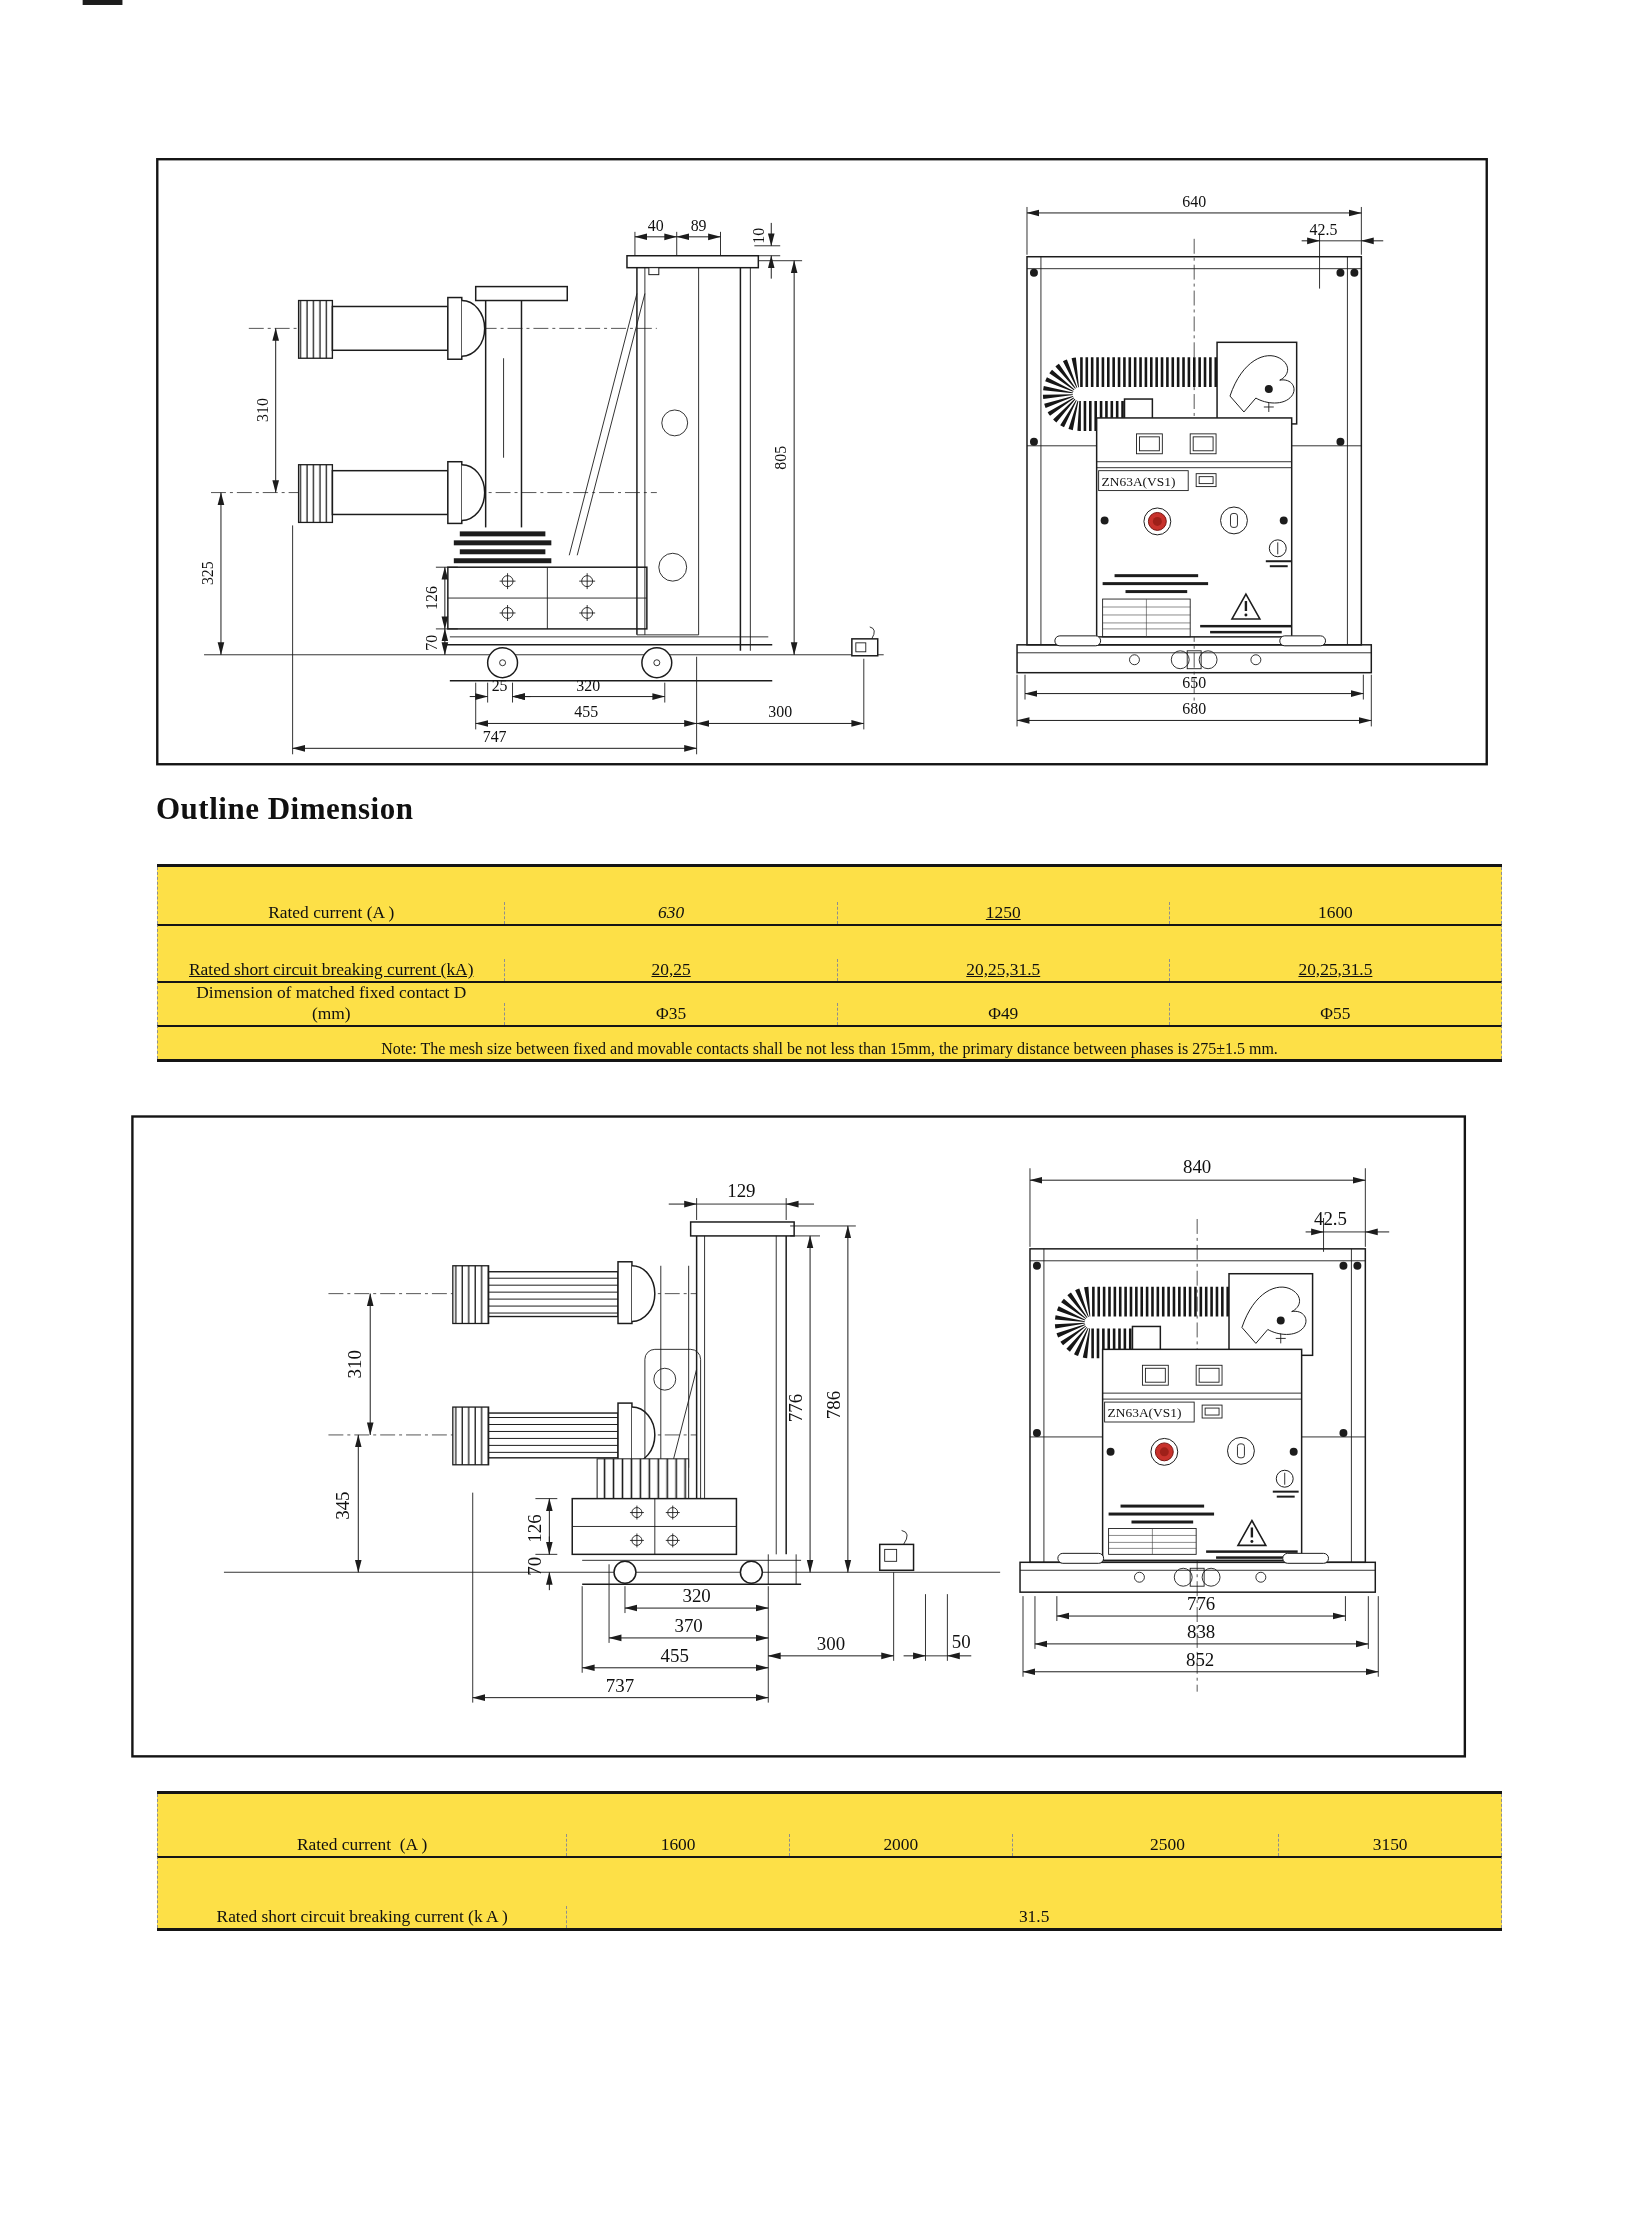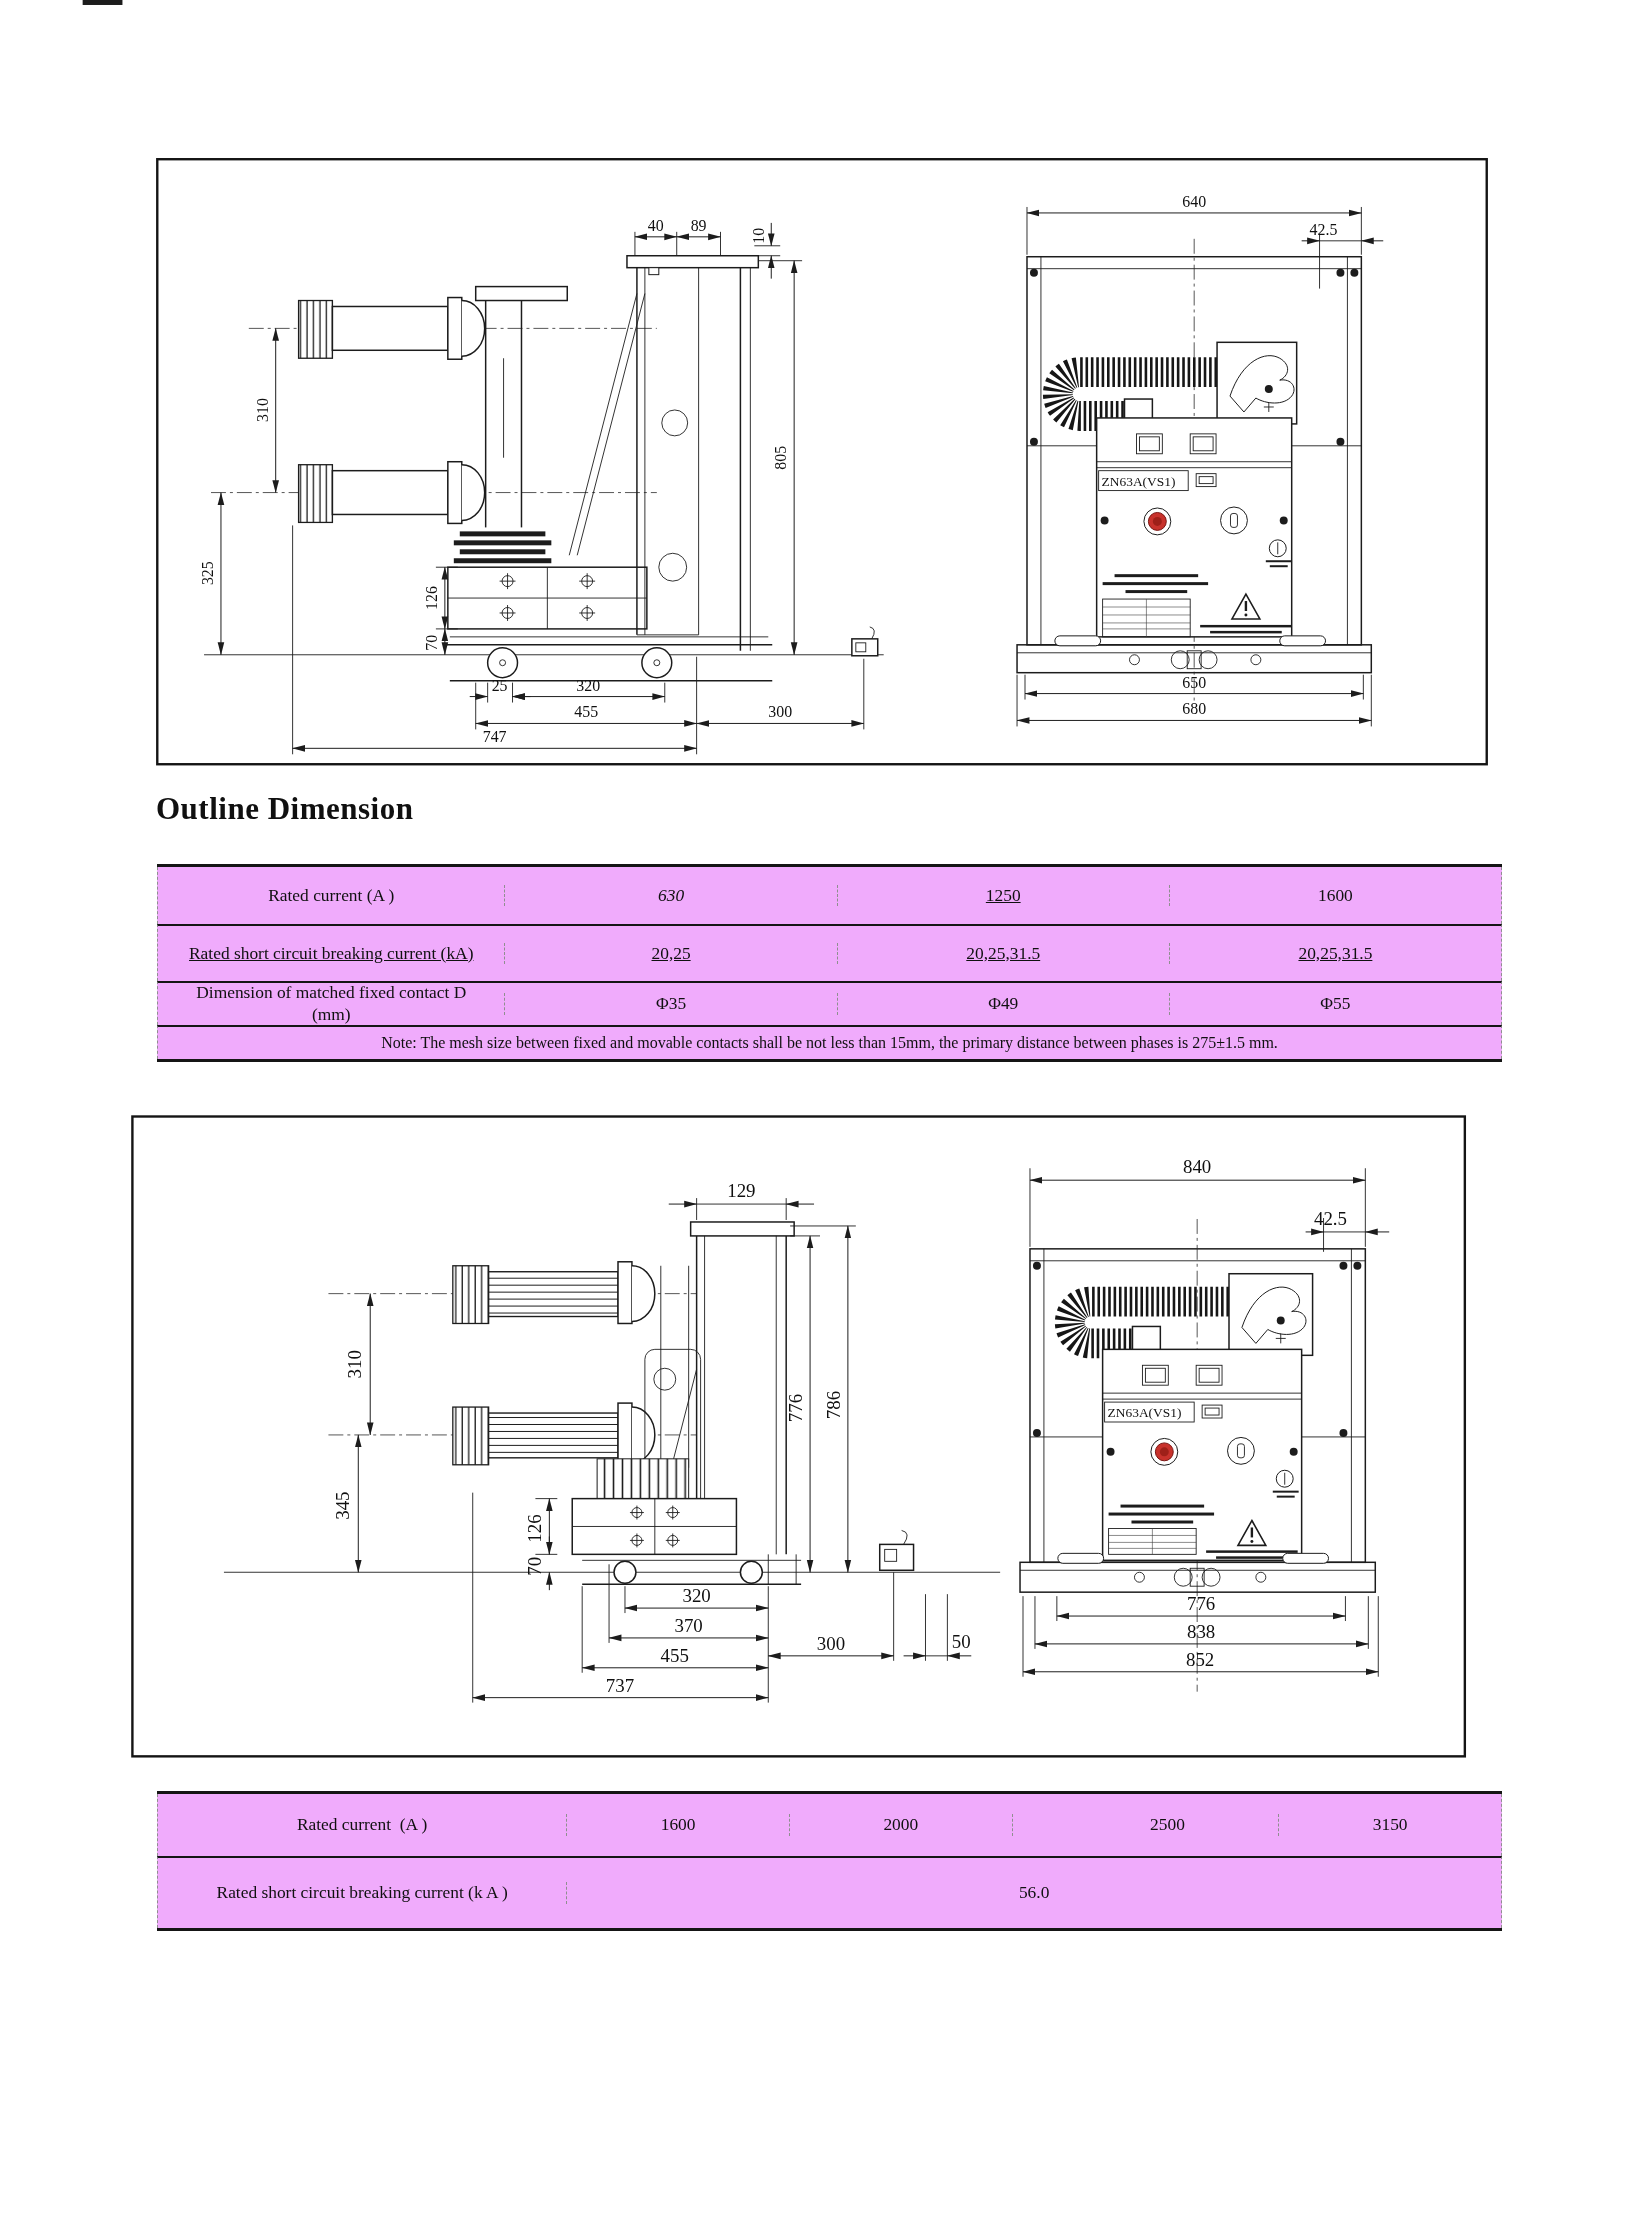--- a/index.html
+++ b/index.html
@@ -17,21 +17,21 @@
   .dk{fill:#1c1c1c;stroke:none}
   .cond{fill:none;stroke:#161616;stroke-width:30;stroke-dasharray:2.6 2.8}
   .pborder{fill:none;stroke:#141414;stroke-width:2.4}
   text.dm{font:16px "Liberation Serif",serif;fill:#101010;text-anchor:middle}
   text.dm2{font:19px "Liberation Serif",serif;fill:#101010;text-anchor:middle}
   text.plate{font:13.5px "Liberation Serif",serif;fill:#101010}
   
   .heading{position:absolute;left:156px;top:791px;font-size:31px;font-weight:bold;letter-spacing:0.5px;}
   
   .tbl{position:absolute;left:157px;width:1345px;border-top:3px solid #151515;border-bottom:3px solid #151515;}
-  .tr{display:flex;background:#f0abfc;border-left:1.5px dashed #8f8f8f;border-right:1.5px dashed #8f8f8f;box-sizing:border-box;align-items:center;}
+  .tr{display:flex;background:#fde047;border-left:1.5px dashed #8f8f8f;border-right:1.5px dashed #8f8f8f;box-sizing:border-box;align-items:flex-end;}
   .tr + .tr{border-top:2.5px solid #151515;}
   .td{display:flex;align-items:center;justify-content:center;text-align:center;
       font-size:17.4px;white-space:pre-wrap;box-sizing:border-box;line-height:1.25;}
   .td + .td{border-left:1.5px dashed #8f8f8f;}
   .note{font-size:16px;}
 </style>
 </head>
 <body>
 
 <div class="page">
@@ -491,18 +491,18 @@
 <div class="tbl" style="top:1791px;">
   <div class="tr" style="height:62px;">
     <div class="td" style="flex:0 0 30.4%;">Rated current  (A )</div>
     <div class="td" style="flex:1;">1600</div>
     <div class="td" style="flex:1;">2000</div>
     <div class="td" style="flex:1;padding-left:44px;">2500</div>
     <div class="td" style="flex:1;">3150</div>
   </div>
   <div class="tr" style="height:72px;">
     <div class="td" style="flex:0 0 30.4%;">Rated short circuit breaking current (k A )</div>
-    <div class="td" style="flex:1;">56.0</div>
+    <div class="td" style="flex:1;">31.5</div>
   </div>
 </div>
 
 </div>
 
 
 </body></html>

